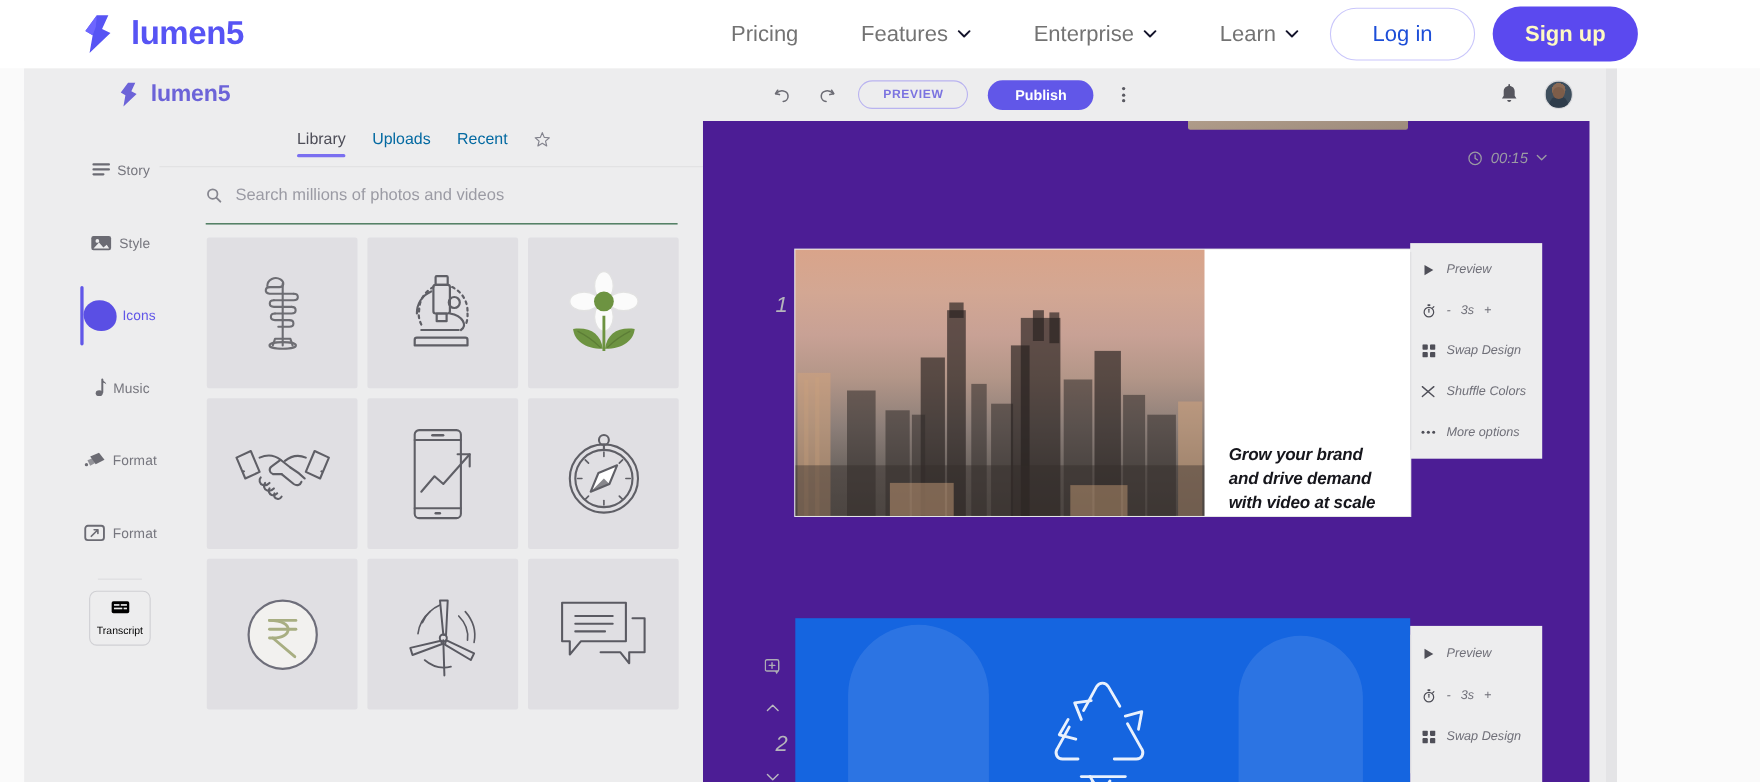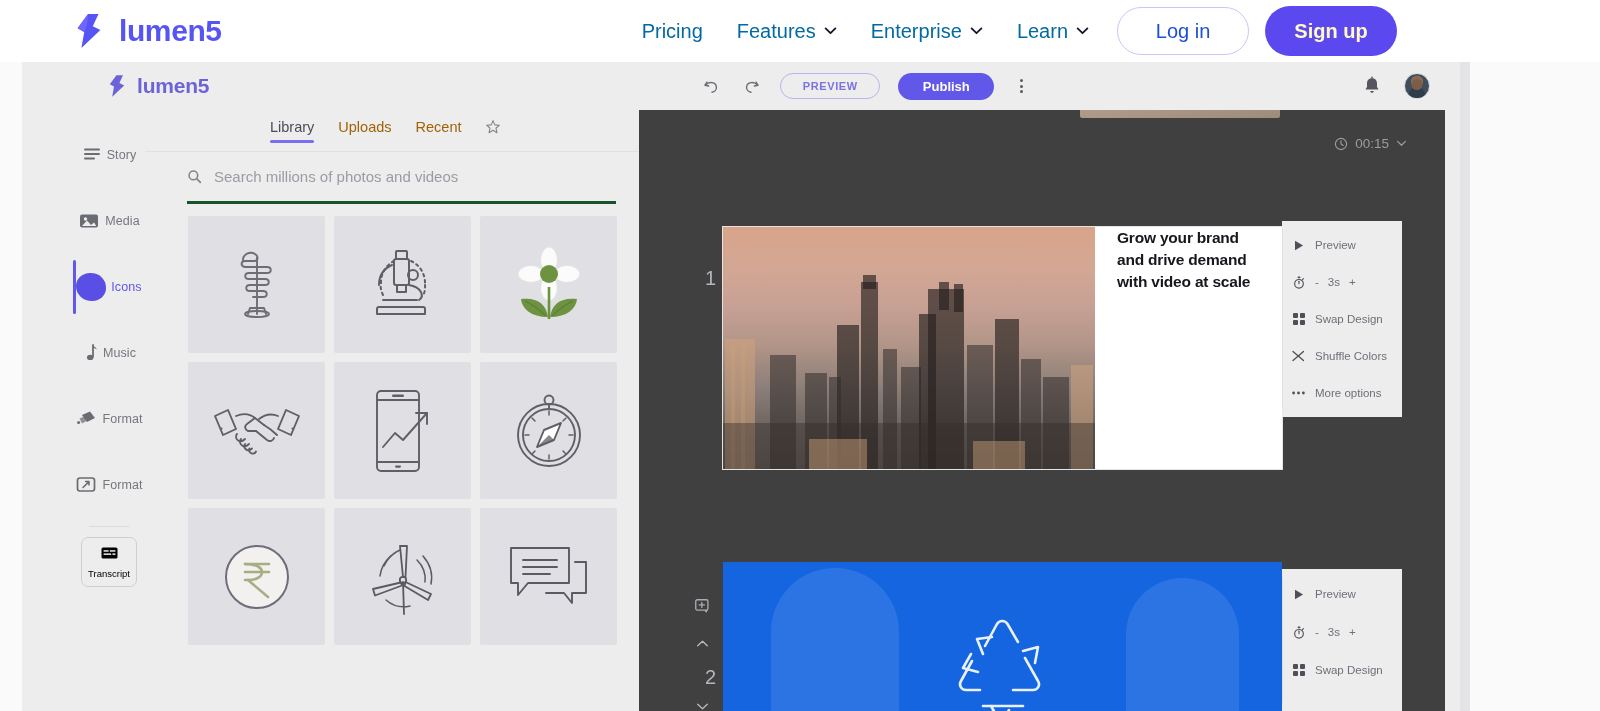--- a/index.html
+++ b/index.html
@@ -27,22 +27,22 @@
   .brand-text {
     font-size: 30px; font-weight: 700; color: #5754f4;
     letter-spacing: -0.4px;
   }
   .nav-links {
     display: flex; align-items: center; gap: 34px;
     margin-left: 420px;
   }
   .nav-link {
     display: flex; align-items: center; gap: 8px;
-    font-size: 20px; color: #0369a1; font-weight: 400;
-    cursor: pointer; white-space: nowrap;
+    font-size: 20px; color: #737373; font-weight: 400;
+    cursor: pointer; white-space: nowrap; margin-left: 23px;
   }
   .chev {
     width: 13px; height: 8px; display: block; flex: none;
   }
   .nav-actions {
     display: flex; align-items: center; gap: 16px;
     margin-left: 28px;
   }
   .btn-login {
     width: 132px; height: 48px; border-radius: 26px;
@@ -187,35 +187,35 @@
     position: absolute; top: 48px; left: 123px;
     width: 494px; height: 601px;
     background: #ededee;
   }
   .lib-tabs {
     display: flex; align-items: center; gap: 24px;
     height: 42px; padding-left: 125px;
     border-bottom: 1px solid #e0e0e2;
   }
   .lib-tab {
-    font-size: 14.5px; color: #a16207; cursor: pointer;
+    font-size: 14.5px; color: #0369a1; cursor: pointer;
     padding-bottom: 8px; position: relative; white-space: nowrap;
   }
   .lib-tab.active { color: #4d4d57; }
   .lib-tab.active::after {
     content: ""; position: absolute; left: 0; right: 0; bottom: 0;
     height: 3px; background: #7a6ff0; border-radius: 2px;
   }
   .lib-star {
     width: 16px; height: 16px; margin-bottom: 8px;
     color: #83838d; cursor: pointer;
   }
   .lib-search {
     height: 52px; margin: 0 23px 0 42px;
-    border-bottom: 3px solid #14532d;
+    border-bottom: 1px solid #14532d;
     display: flex; align-items: center; gap: 12px;
   }
   .lib-search svg { color: #86868f; flex: none; }
   .lib-search input {
     border: none; outline: none; background: transparent;
     font-family: inherit; font-size: 15px; color: #5e5e68;
     width: 100%;
   }
   .lib-search input::placeholder { color: #9b9ba4; }
   .grid {
@@ -235,21 +235,22 @@
   
   .canvas {
     position: absolute; top: 48px; left: 617px;
     width: 831px; height: 601px;
     background: #ededee;
     overflow: hidden;
   }
   .canvas-inner {
     position: absolute; top: 0; left: 0;
     width: 806px; height: 601px;
-    background: #404040;
+    background: #4c1d95;
+    font-style: italic;
   }
   .duration {
     position: absolute; top: 26px; right: 38px;
     display: flex; align-items: center; gap: 7px;
     font-size: 13.5px; color: #9b9ba3; cursor: pointer;
   }
   .scene {
     position: absolute;
     background: #fff;
   }
@@ -272,21 +273,21 @@
     background:
       linear-gradient(to bottom,
         #d9a48a 0%, #d3a793 16%, #c8a195 32%,
         #b39688 48%, #8d7f79 66%, #6e6661 82%, #5d5752 100%);
   }
   .sk { position: absolute; background: rgba(50,44,42,0.55); }
   .sk.lit { background: rgba(208,163,124,0.55); }
   .sk.dark { background: rgba(38,32,30,0.65); }
   .scene1-txt {
     flex: 1; background: #fff;
-    display: flex; align-items: flex-start;
+    display: flex; align-items: flex-end;
     padding: 0 22px;
   }
   .scene1-txt p {
     font-size: 15.5px; font-weight: 800; color: #16161c;
     line-height: 1.42; letter-spacing: -0.2px;
   }
   
   .scene2 {
     top: 452px; left: 84px; width: 559px; height: 200px;
     background: #1565e0; overflow: hidden;
@@ -439,21 +440,21 @@
       </div>
 
       <div class="rail-item">
         <span class="rail-ico">
           <svg width="22" height="18" viewBox="0 0 22 18">
             <rect x="2" y="2.5" width="18" height="13" rx="2" fill="currentColor"></rect>
             <circle cx="7.5" cy="7" r="1.7" fill="#ededee"></circle>
             <path d="M4 14 L9 8.5 L13 13 L16 10.5 L18 13.5 L18 14 Z" fill="#ededee"></path>
           </svg>
         </span>
-        <span class="rail-lb">Media</span>
+        <span class="rail-lb">Style</span>
       </div>
 
       <div class="rail-item active">
         <span class="rail-ico">
           <span class="rail-blob"></span>
         </span>
         <span class="rail-lb">Icons</span>
       </div>
 
       <div class="rail-item">

